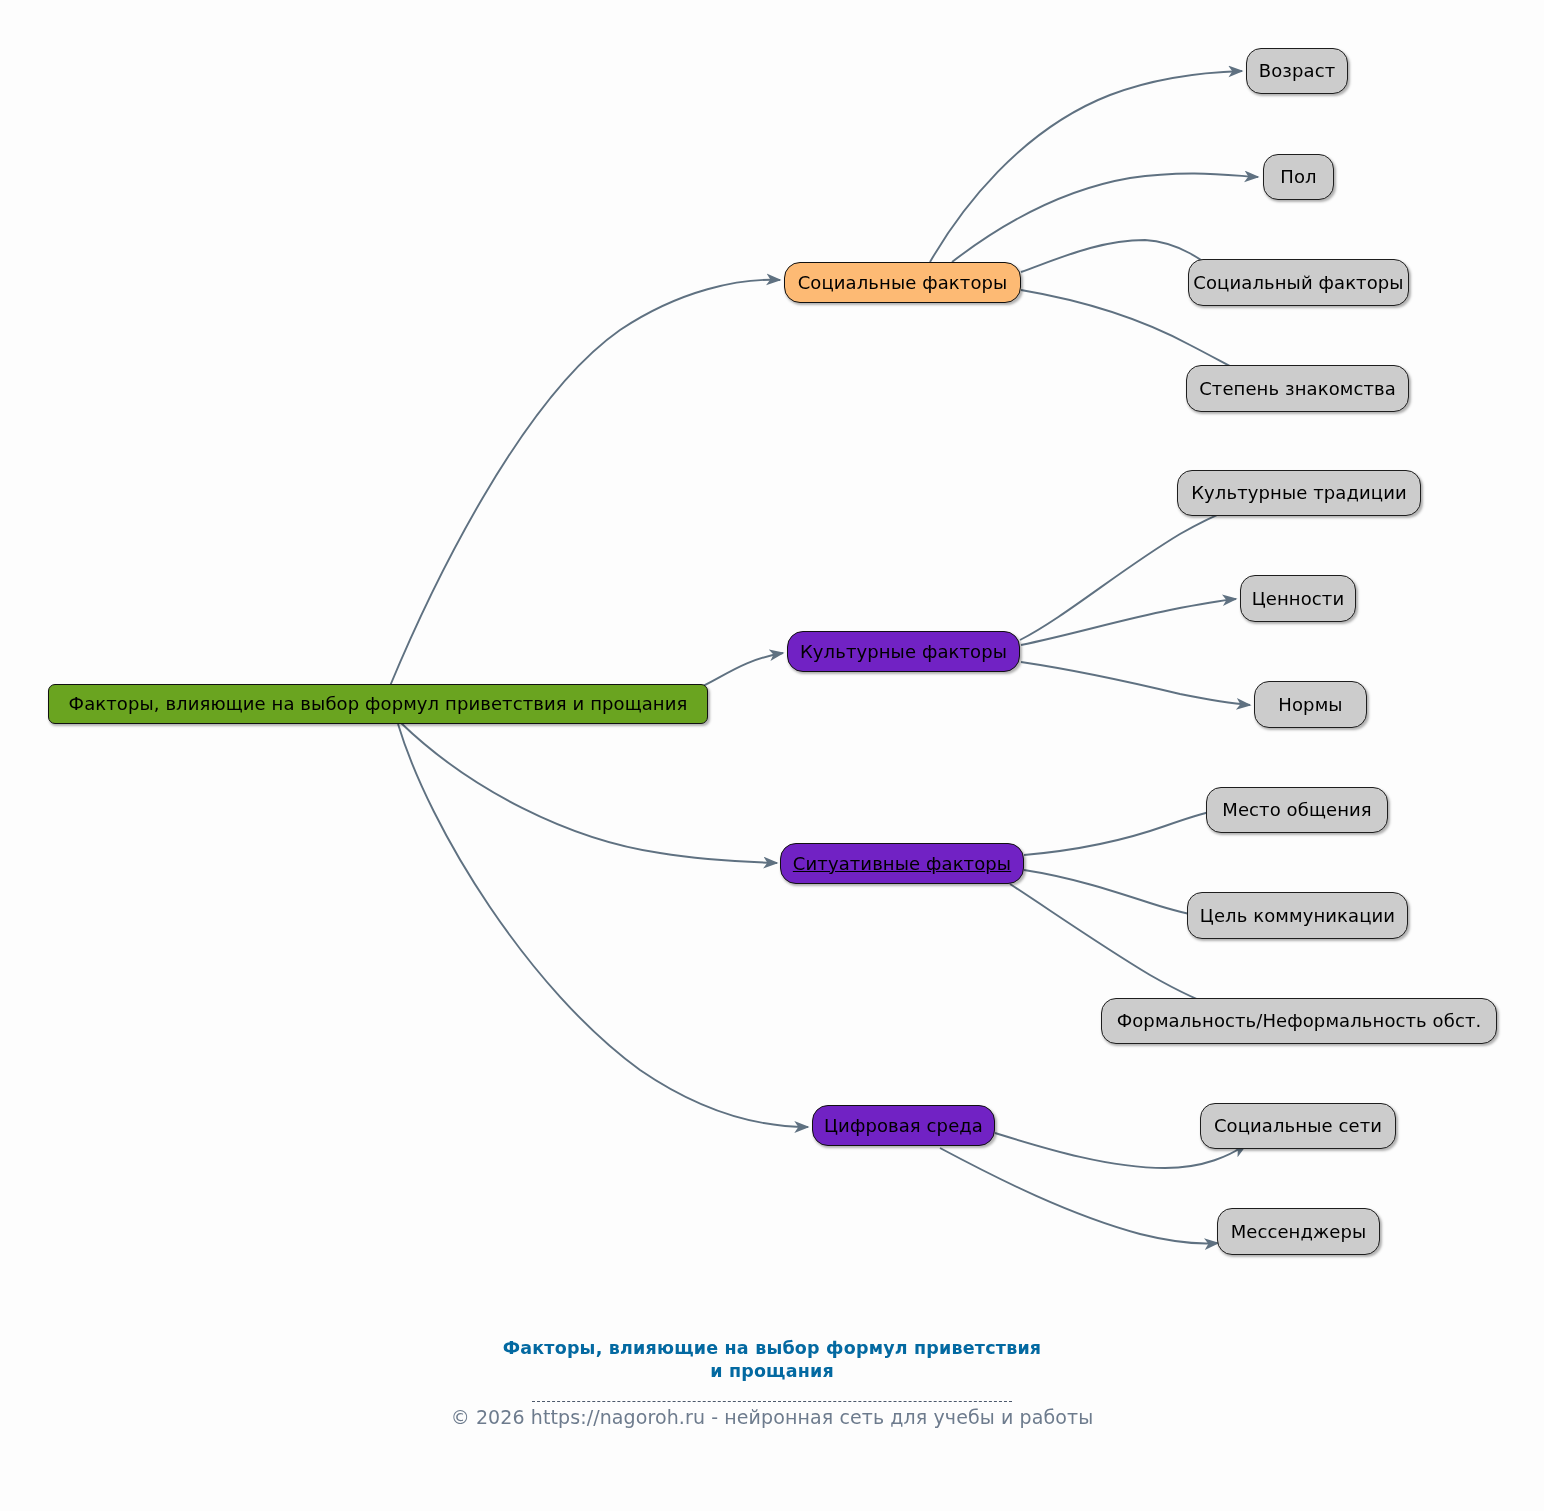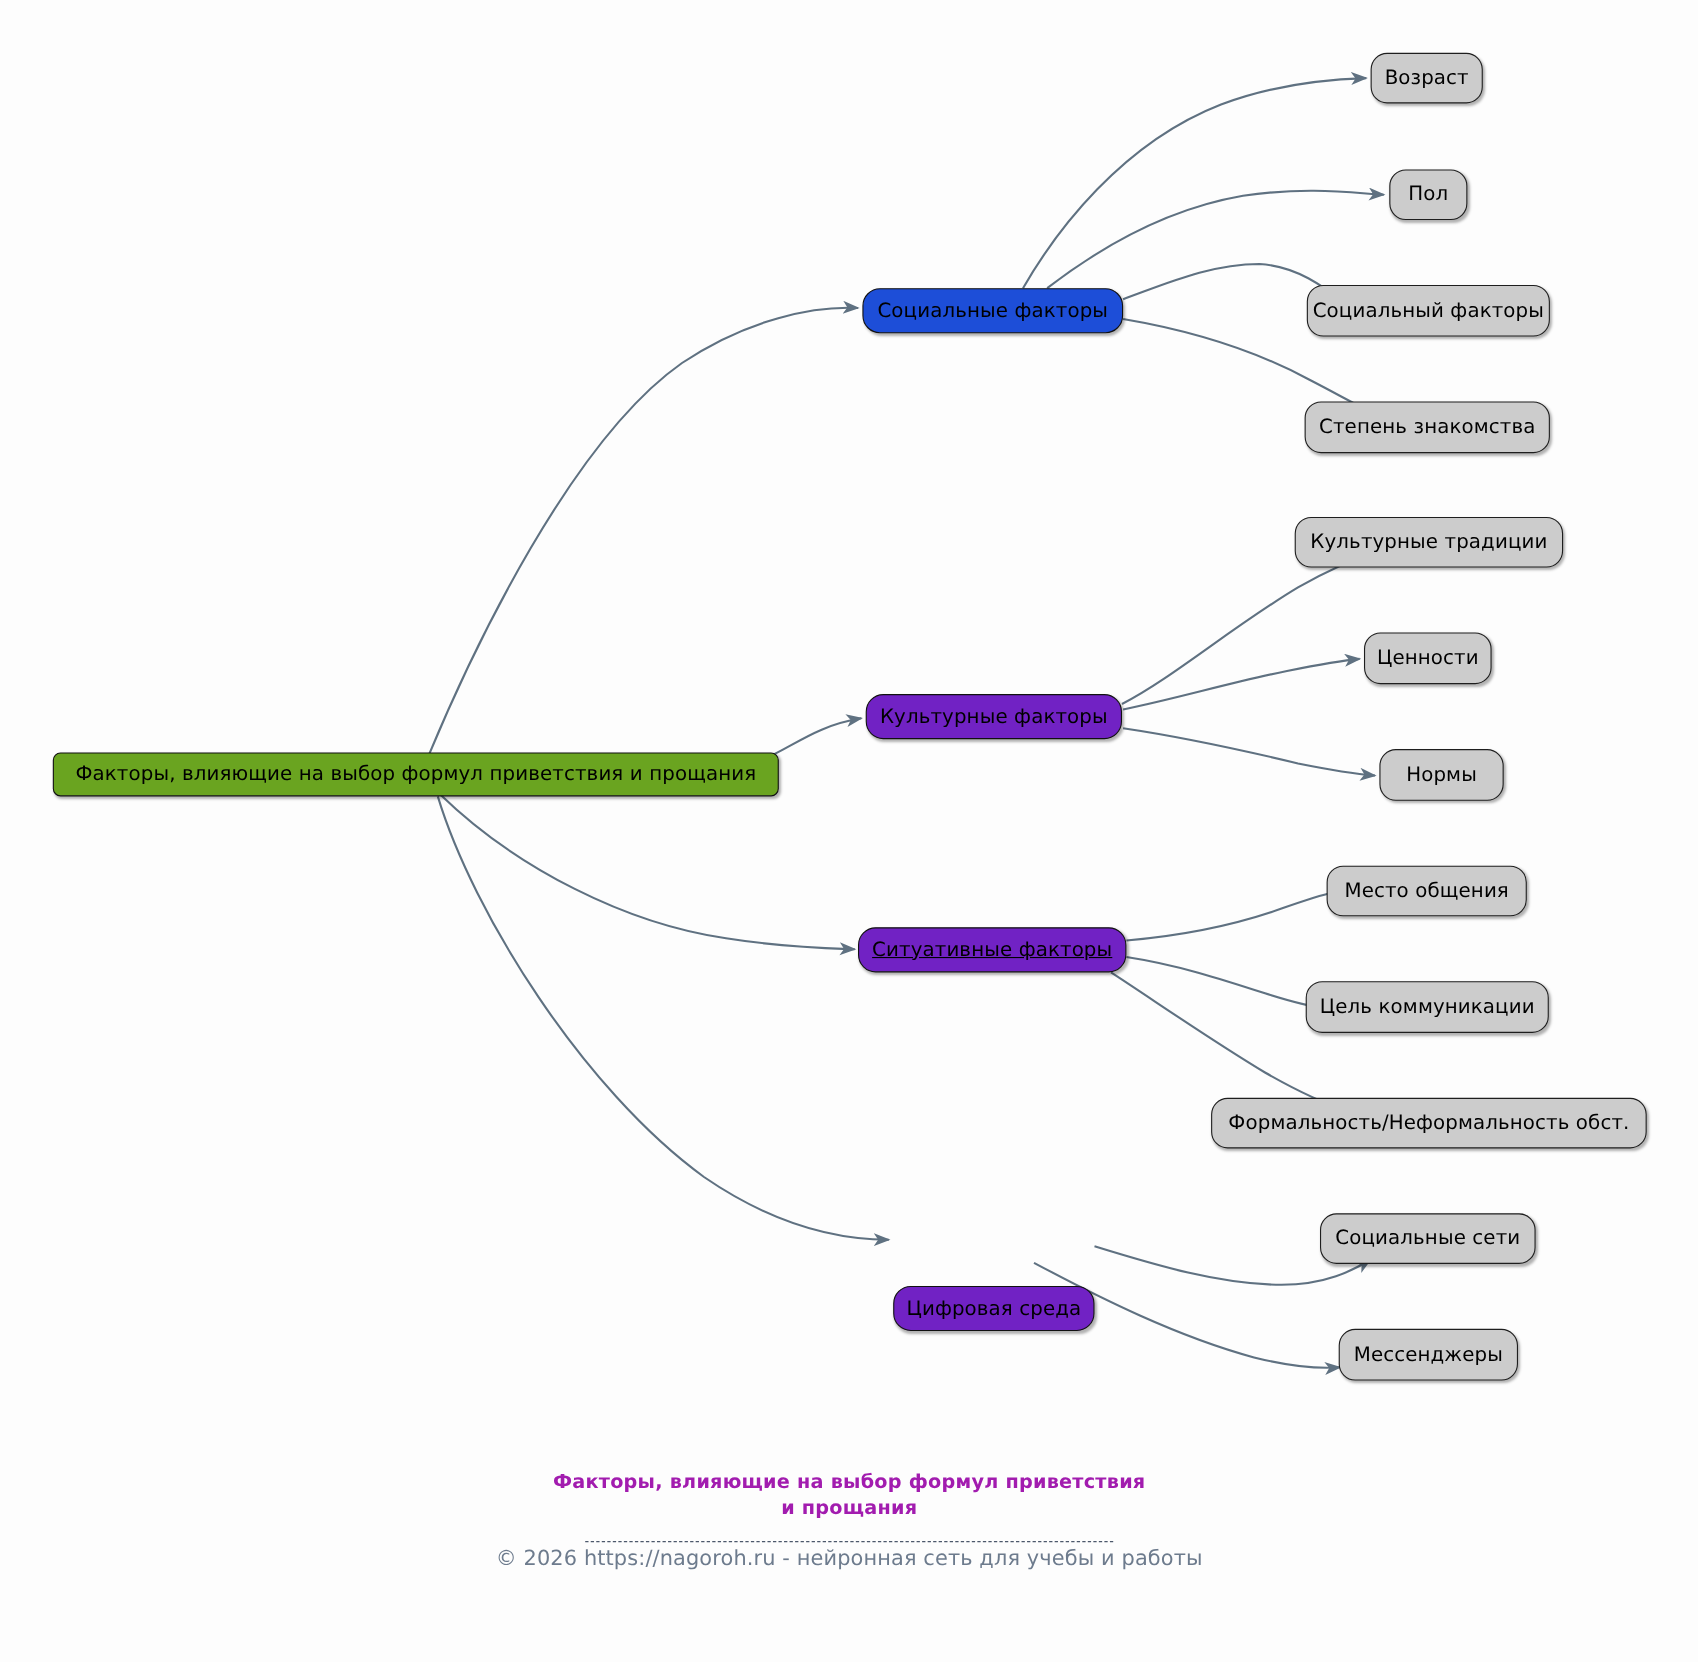--- a/index.html
+++ b/index.html
@@ -58,21 +58,21 @@
   .footer {
     position: absolute;
     left: 0;
     width: 1544px;
     text-align: center;
   }
   .footer-title {
     top: 1337px;
     font-size: 17.5px;
     font-weight: bold;
-    color: #a21caf;
+    color: #0369a1;
     line-height: 1.32;
     letter-spacing: 0.2px;
   }
   .footer-rule {
     top: 1387px;
     height: 1px;
   }
   .footer-rule .rule-line {
     display: inline-block;
     width: 480px;
@@ -114,21 +114,21 @@
         <path d="M 1010 884 C 1050 910 1100 945 1150 975 C 1185 995 1210 1005 1223 1009" fill="none" stroke="#5f7181" stroke-width="1.9" marker-end="url(#arrow)"></path>
         <path d="M 995 1133 C 1050 1150 1110 1168 1165 1168 C 1205 1168 1230 1155 1246 1145" fill="none" stroke="#5f7181" stroke-width="1.9" marker-end="url(#arrow)"></path>
         <path d="M 940 1148 C 1000 1180 1070 1215 1140 1234 C 1180 1244 1205 1244 1218 1243" fill="none" stroke="#5f7181" stroke-width="1.9" marker-end="url(#arrow)"></path>
       </g>
   </svg>
 
   <div id="nodes">
       <div class="node node-root" style="left: 48px; top: 684px; width: 660px; height: 40px; background: rgb(106, 164, 32);">
         <span>Факторы, влияющие на выбор формул приветствия и прощания</span>
       </div>
-      <div class="node node-branch" style="left: 784px; top: 262px; width: 237px; height: 41px; background: #1d4ed8;">
+      <div class="node node-branch" style="left: 784px; top: 262px; width: 237px; height: 41px; background: #fdba74;">
         <span>Социальные факторы</span>
       </div>
       <div class="node node-leaf" style="left: 1246px; top: 48px; width: 102px; height: 46px; background: rgb(204, 204, 204);">
         <span>Возраст</span>
       </div>
       <div class="node node-leaf" style="left: 1263px; top: 154px; width: 71px; height: 46px; background: rgb(204, 204, 204);">
         <span>Пол</span>
       </div>
       <div class="node node-leaf" style="left: 1188px; top: 259px; width: 221px; height: 47px; background: rgb(204, 204, 204);">
         <span>Социальный факторы</span>
@@ -153,21 +153,21 @@
       </div>
       <div class="node node-leaf" style="left: 1206px; top: 787px; width: 182px; height: 46px; background: rgb(204, 204, 204);">
         <span>Место общения</span>
       </div>
       <div class="node node-leaf" style="left: 1187px; top: 892px; width: 221px; height: 47px; background: rgb(204, 204, 204);">
         <span>Цель коммуникации</span>
       </div>
       <div class="node node-leaf" style="left: 1101px; top: 998px; width: 396px; height: 46px; background: rgb(204, 204, 204);">
         <span>Формальность/Неформальность обст.</span>
       </div>
-      <div class="node node-branch" style="left: 812px; top: 1169px; width: 183px; height: 41px; background: rgb(113, 34, 196);">
+      <div class="node node-branch" style="left: 812px; top: 1105px; width: 183px; height: 41px; background: rgb(113, 34, 196);">
         <span>Цифровая среда</span>
       </div>
       <div class="node node-leaf" style="left: 1200px; top: 1103px; width: 196px; height: 46px; background: rgb(204, 204, 204);">
         <span>Социальные сети</span>
       </div>
       <div class="node node-leaf" style="left: 1217px; top: 1208px; width: 163px; height: 47px; background: rgb(204, 204, 204);">
         <span>Мессенджеры</span>
       </div>
     </div>
 

